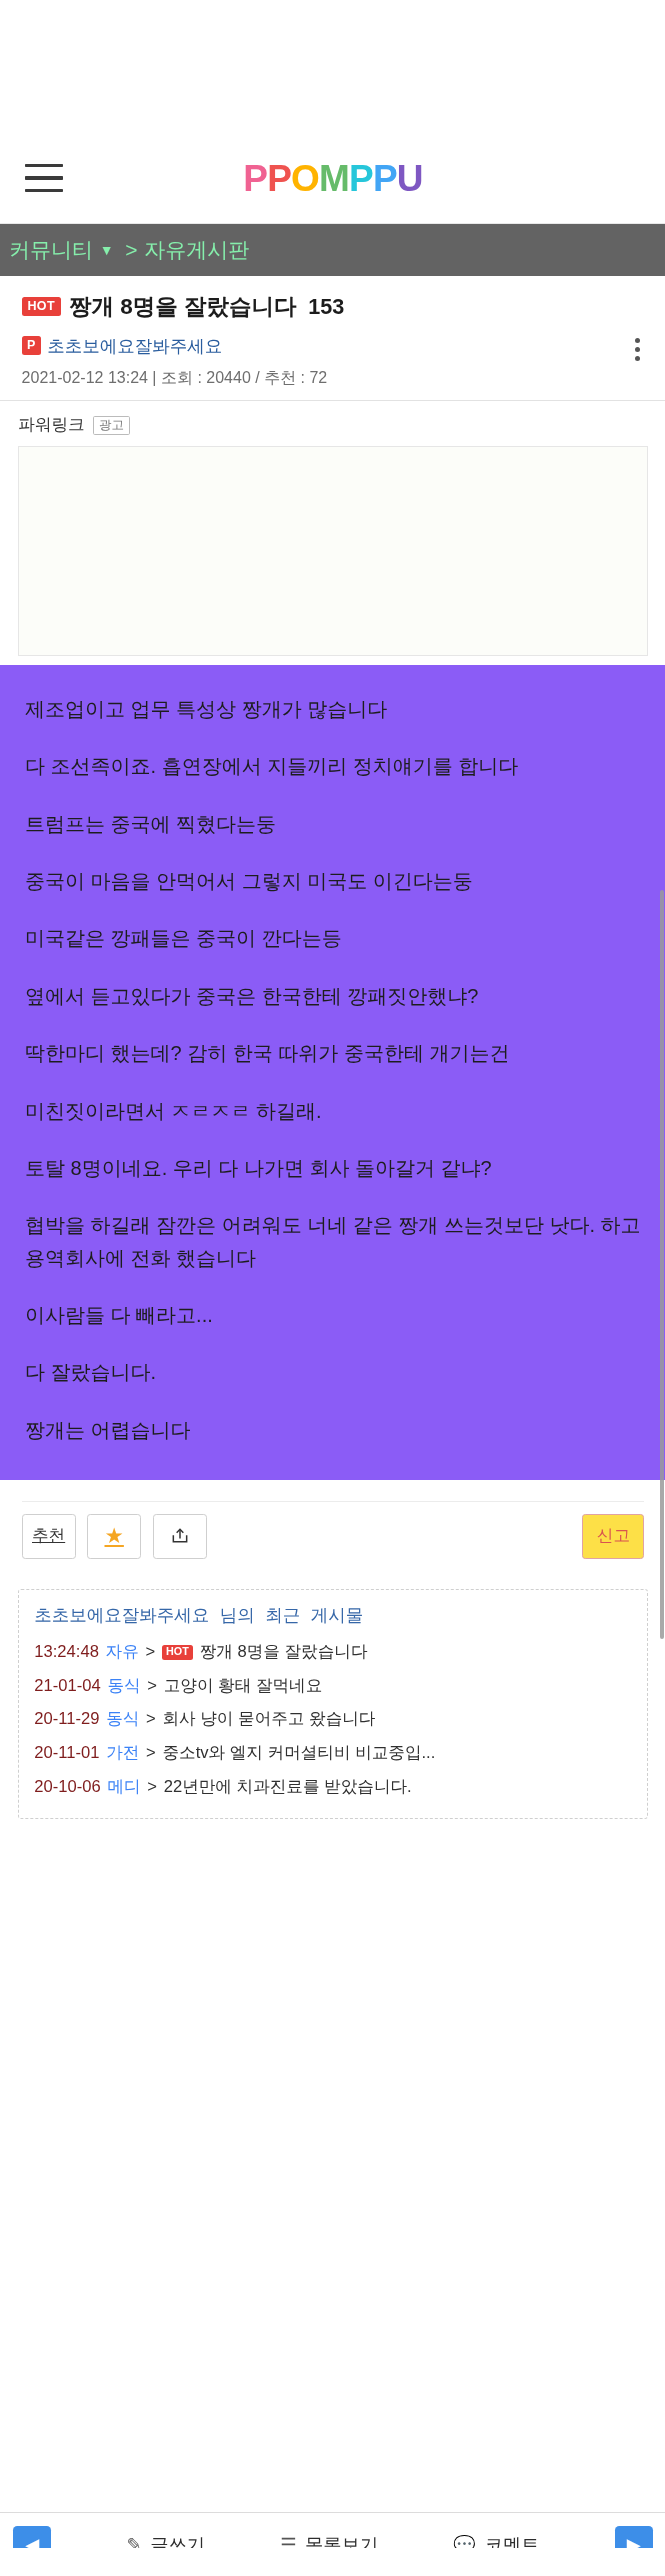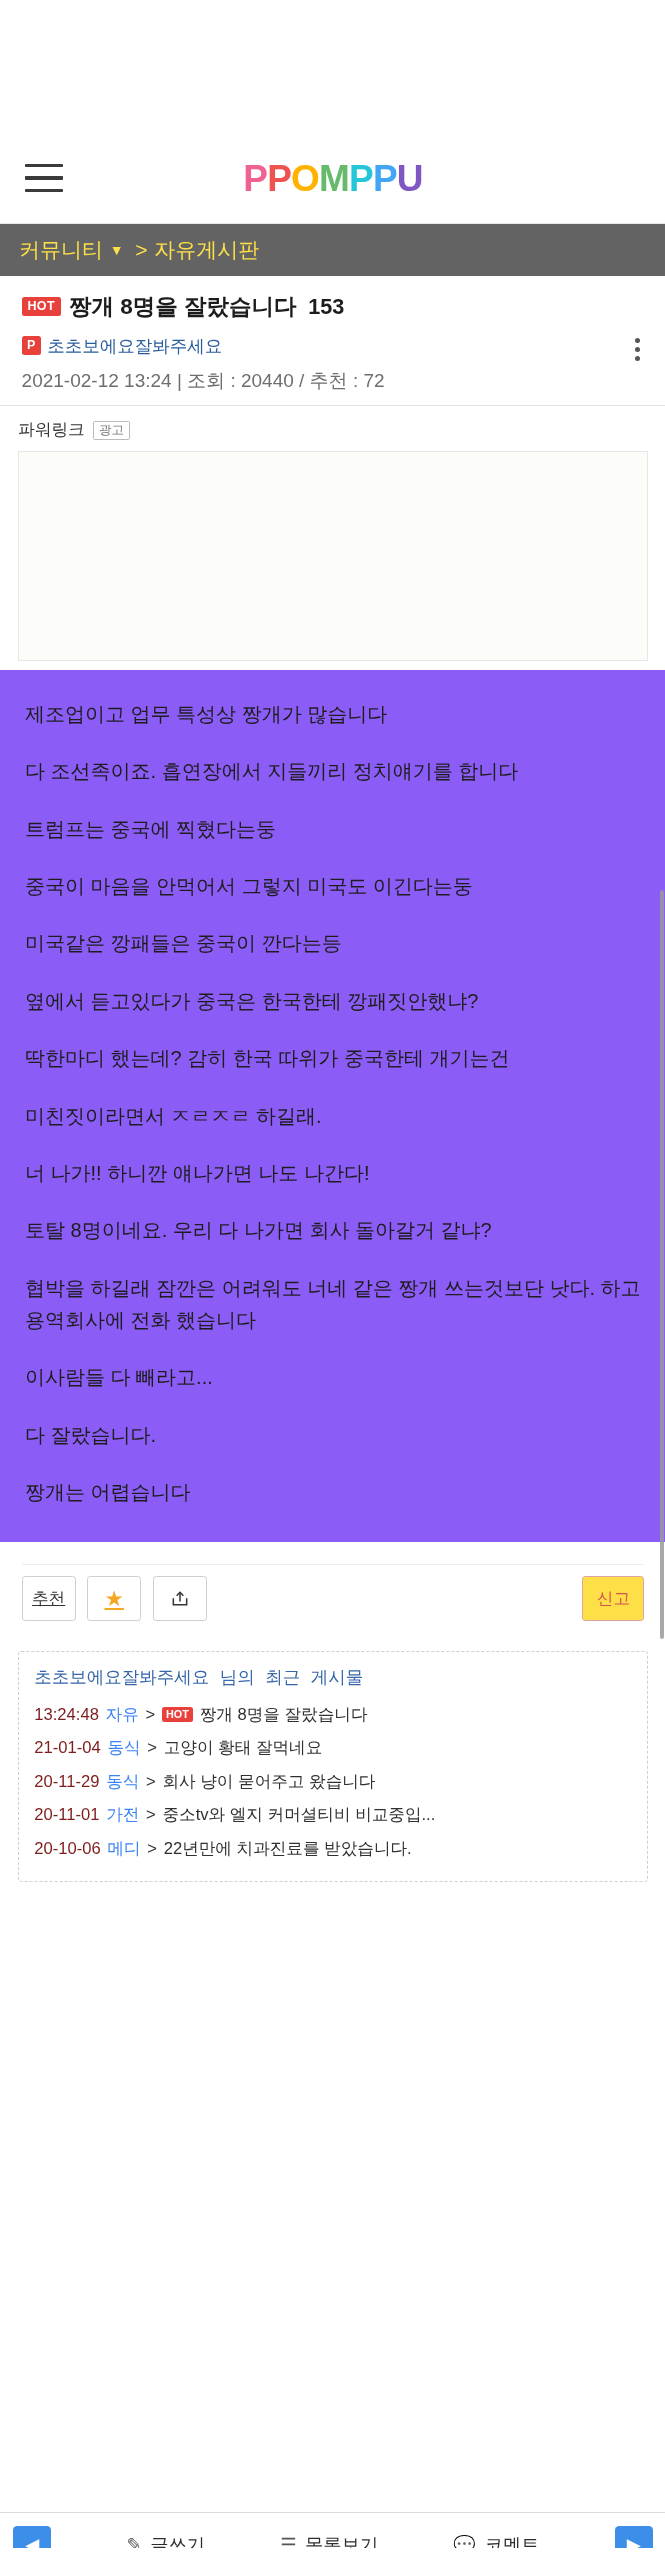--- a/index.html
+++ b/index.html
@@ -76,24 +76,24 @@
   .logo .l3 { color: #ffb300; }
   .logo .l4 { color: #66bb6a; }
   .logo .l5 { color: #26c6da; }
   .logo .l6 { color: #42a5f5; }
   .logo .l7 { color: #7e57c2; }
 
   
   .breadcrumb-bar {
     height: 52px;
     background: #636363;
-    color: #fde047;
-    display: flex;
-    align-items: center;
-    padding: 0 19px;
+    color: #86efac;
+    display: flex;
+    align-items: center;
+    padding: 0 9px;
     font-size: 21px;
     text-align: center;
   }
   .breadcrumb-bar .crumb-main { font-weight: normal; }
   .breadcrumb-bar .caret {
     margin: 0 5px 0 6.7px;
     font-size: 14px;
   }
   .breadcrumb-bar .sep { margin: 0 6.7px; }
 
@@ -148,21 +148,21 @@
     align-items: center;
     justify-content: center;
     line-height: 1;
   }
   .author-name {
     font-size: 17.5px;
     color: #2a5d9e;
   }
   .meta-row {
     margin-top: 10px;
-    font-size: 19px;
+    font-size: 16px;
     color: #6e6e6e;
   }
   .kebab {
     position: absolute;
     right: 25px;
     top: 62px;
     width: 6.7px;
     display: flex;
     flex-direction: column;
     gap: 4.2px;
@@ -401,21 +401,20 @@
 
     <section class="post-body">
       <p> 제조업이고 업무 특성상 짱개가 많습니다</p>
       <p>다 조선족이죠. 흡연장에서 지들끼리 정치얘기를 합니다</p>
       <p>트럼프는 중국에 찍혔다는둥</p>
       <p>중국이 마음을 안먹어서 그렇지 미국도 이긴다는둥</p>
       <p>미국같은 깡패들은 중국이 깐다는등</p>
       <p>옆에서 듣고있다가 중국은 한국한테 깡패짓안했냐?</p>
       <p>딱한마디 했는데? 감히 한국 따위가 중국한테 개기는건</p>
       <p>미친짓이라면서 ㅈㄹㅈㄹ 하길래.</p>
-      <p> 너 나가!! 하니깐 얘나가면 나도 나간다!</p>
       <p>토탈 8명이네요. 우리  다 나가면 회사 돌아갈거 같냐?</p>
       <p>협박을 하길래 잠깐은 어려워도 너네 같은 짱개  쓰는것보단 낫다. 하고 용역회사에 전화 했습니다</p>
       <p>이사람들 다 빼라고...</p>
       <p>다 잘랐습니다.</p>
       <p>짱개는 어렵습니다</p>
     </section>
 
     <div class="actions">
       <div class="btn-sq">추천</div>
       <div class="btn-sq star">★</div>

